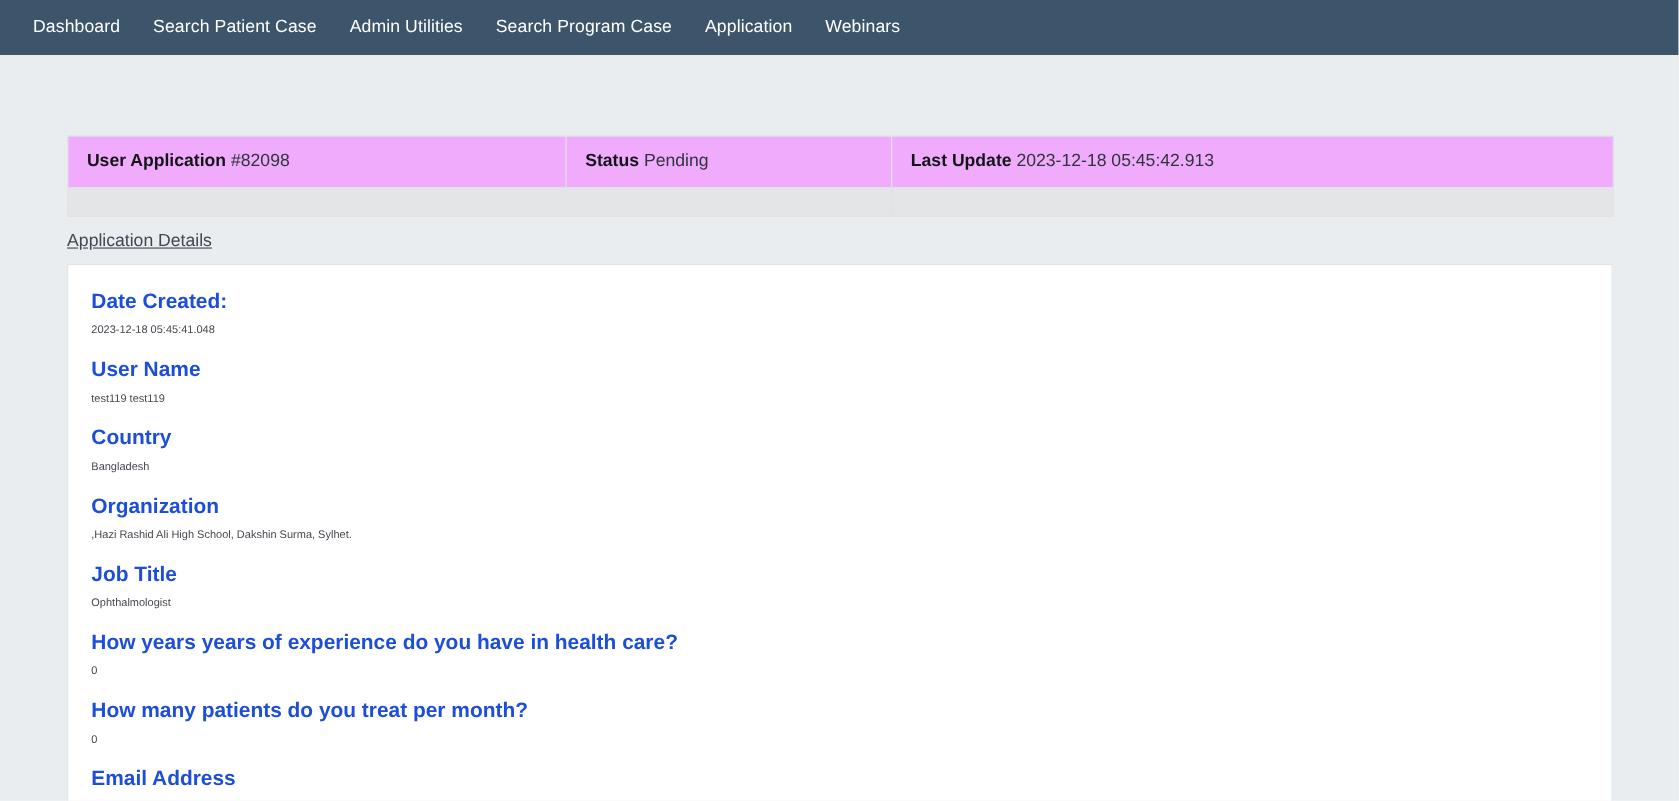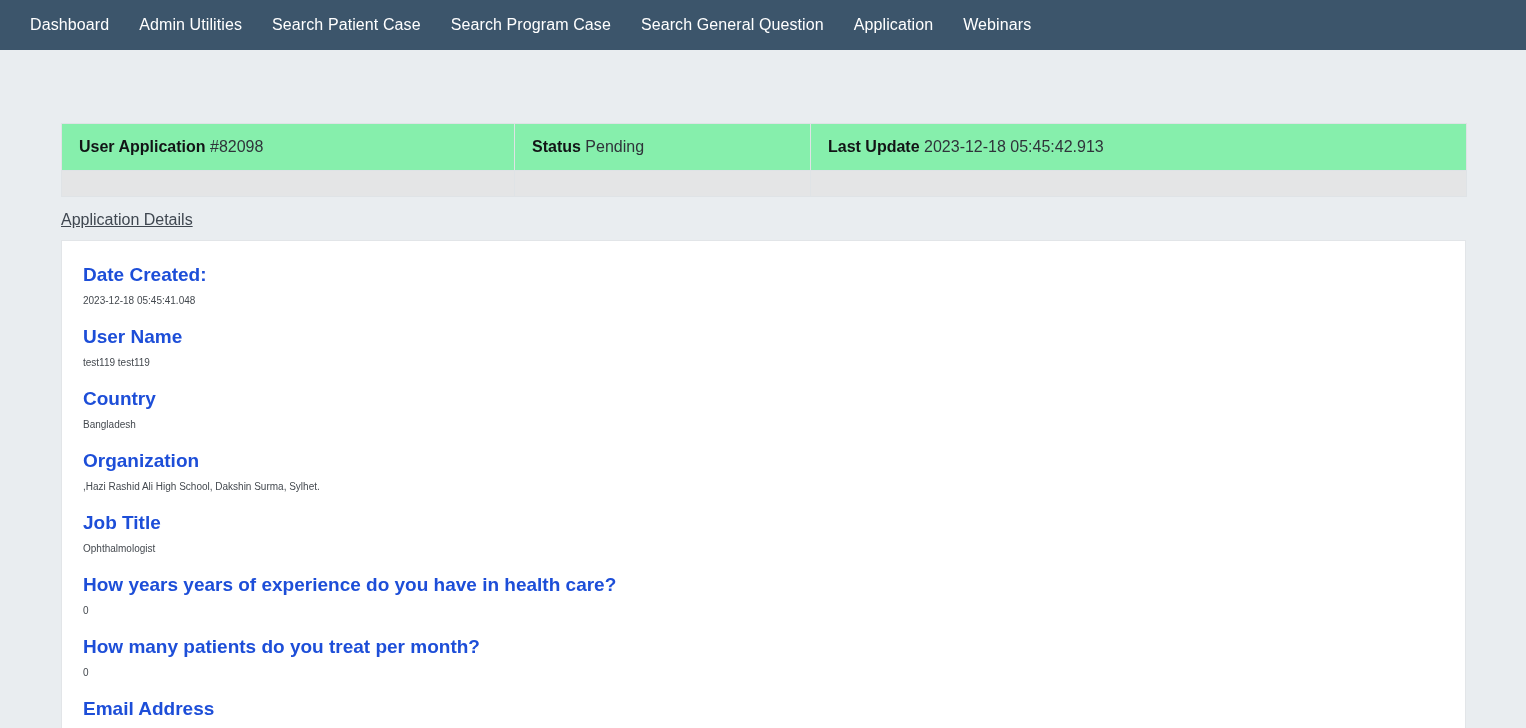--- a/index.html
+++ b/index.html
@@ -53,21 +53,21 @@
     table-layout: fixed;
   }
 
   table.summary td {
     border: 1px solid #dfe3e6;
     padding: 0;
     vertical-align: middle;
   }
 
   table.summary tr.row-top td {
-    background: #86efac;
+    background: #f0abfc;
     height: 47px;
     padding: 0 17px;
     font-size: 16px;
     color: #2b2f33;
   }
 
   table.summary tr.row-bottom td {
     background: #e4e5e6;
     height: 26px;
   }
@@ -122,24 +122,23 @@
     color: #44494f;
     line-height: 26px;
     white-space: nowrap;
   }
 </style>
 </head>
 <body>
 
 <nav class="navbar">
   <a class="nav-item">Dashboard</a>
+  <a class="nav-item">Search Patient Case</a>
   <a class="nav-item">Admin Utilities</a>
-  <a class="nav-item">Search Patient Case</a>
   <a class="nav-item">Search Program Case</a>
-  <a class="nav-item">Search General Question</a>
   <a class="nav-item">Application</a>
   <a class="nav-item">Webinars</a>
 </nav>
 
 <div class="page">
 
   <div class="summary-wrap">
     <table class="summary">
       <tbody>
           <tr class="row-top">

